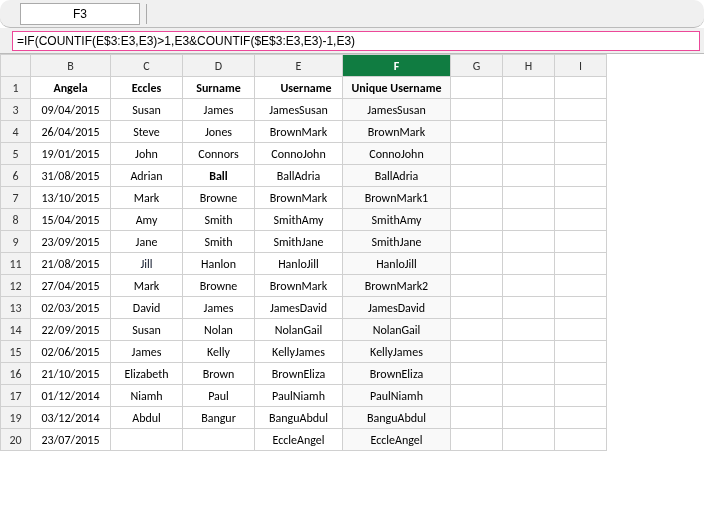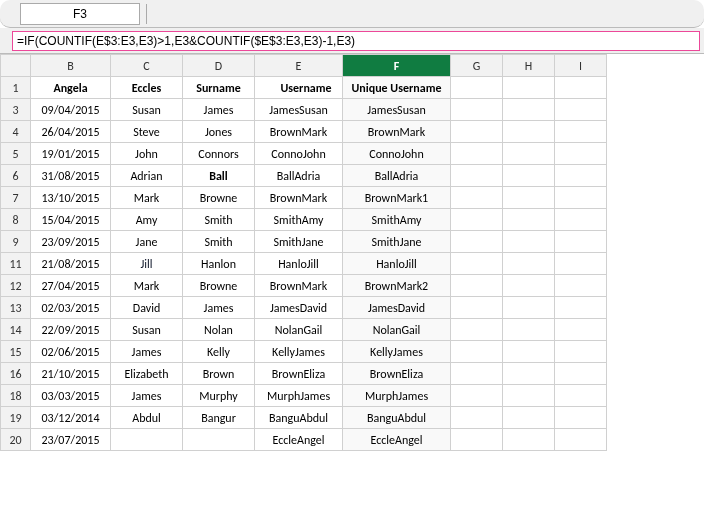--- a/index.html
+++ b/index.html
@@ -301,26 +301,26 @@
           <td class="data-cell">21/10/2015</td>
           <td class="data-cell">Elizabeth</td>
           <td class="data-cell">Brown</td>
           <td class="data-cell">BrownEliza</td>
           <td class="data-cell col-unique">BrownEliza</td>
           <td class="data-cell"></td>
           <td class="data-cell"></td>
           <td class="data-cell"></td>
         </tr>
         <tr>
-          <td class="row-header">18</td>
-          <td class="data-cell">03/03/2015</td>
-          <td class="data-cell">James</td>
-          <td class="data-cell">Murphy</td>
-          <td class="data-cell">MurphJames</td>
-          <td class="data-cell col-unique">MurphJames</td>
+          <td class="row-header">17</td>
+          <td class="data-cell">01/12/2014</td>
+          <td class="data-cell">Niamh</td>
+          <td class="data-cell">Paul</td>
+          <td class="data-cell">PaulNiamh</td>
+          <td class="data-cell col-unique">PaulNiamh</td>
           <td class="data-cell"></td>
           <td class="data-cell"></td>
           <td class="data-cell"></td>
         </tr>
         <tr>
           <td class="row-header">19</td>
           <td class="data-cell">03/12/2014</td>
           <td class="data-cell">Abdul</td>
           <td class="data-cell">Bangur</td>
           <td class="data-cell">BanguAbdul</td>

